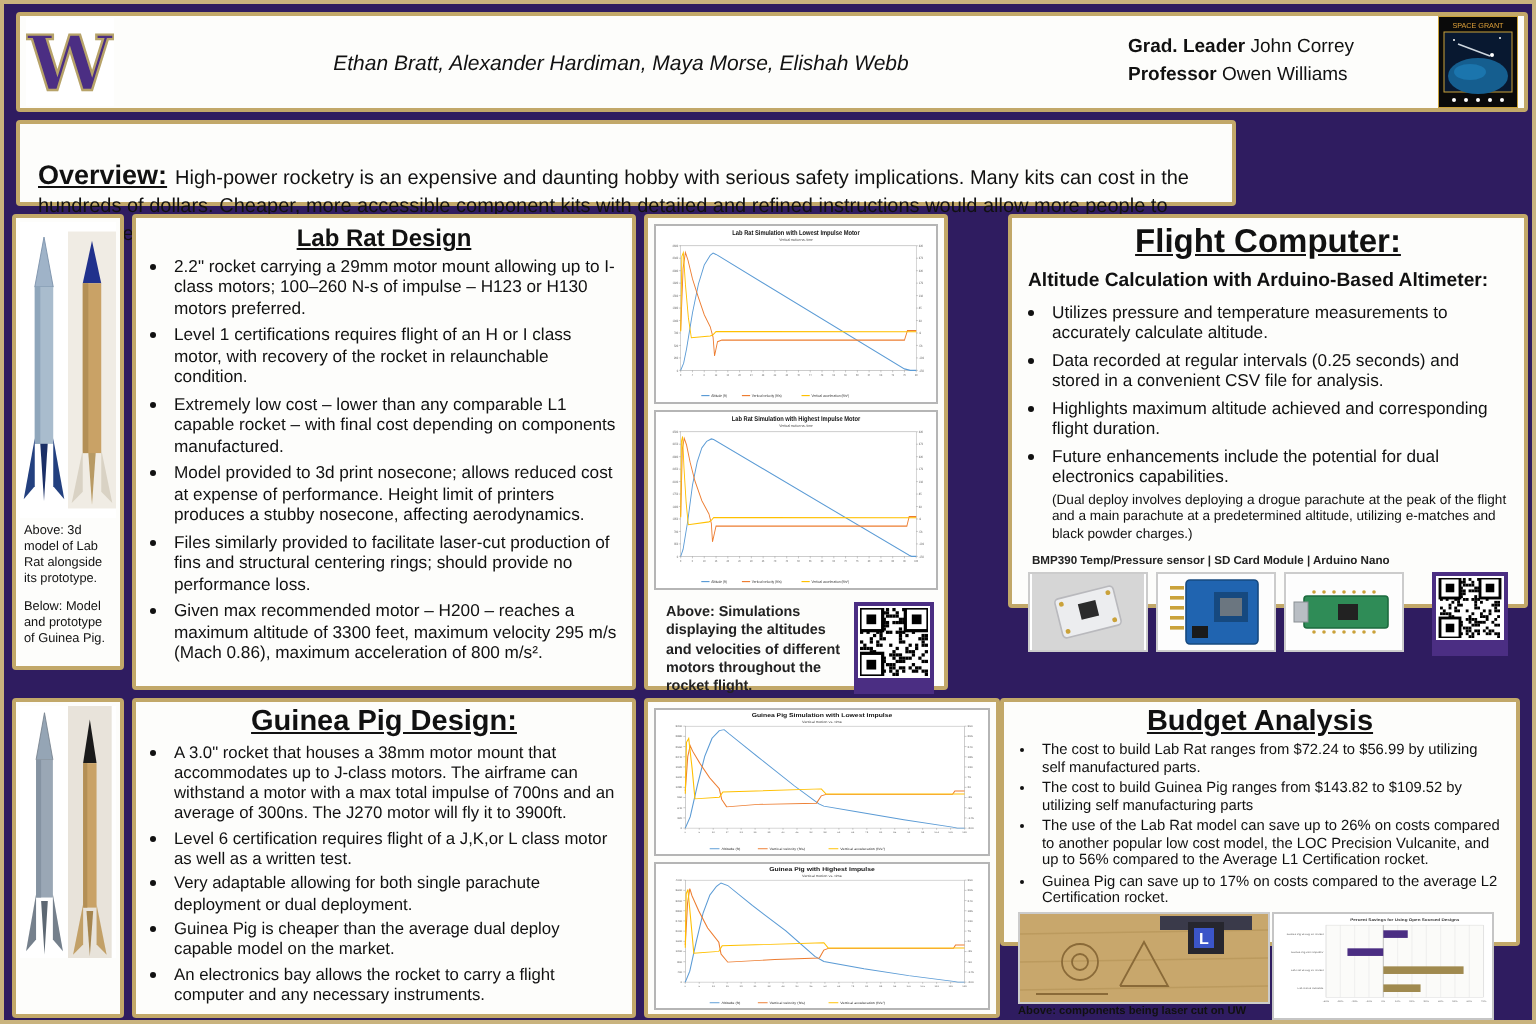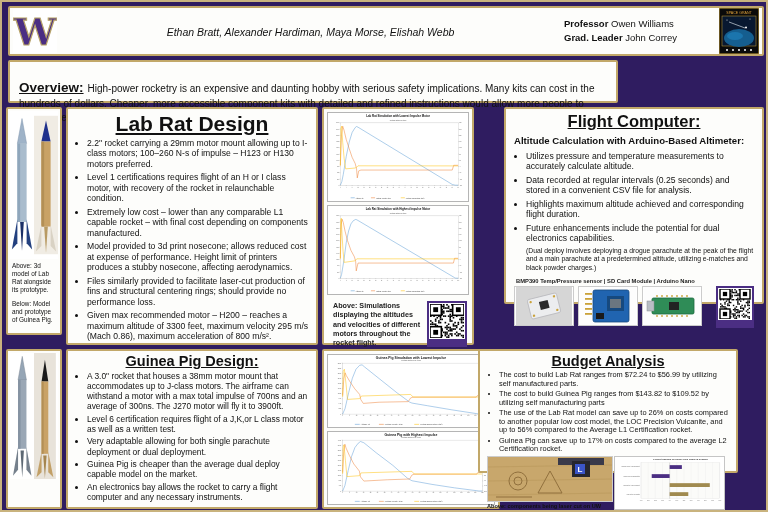--- a/index.html
+++ b/index.html
@@ -23,24 +23,24 @@
   .ov-label{font-weight:bold;text-decoration:underline;font-size:13.5px;margin-right:4px;}
 
   
   .sidebar-top{left:4px;top:105px;width:56px;height:228px;padding:2px;}
   .labrat{left:64px;top:105px;width:252px;height:238px;padding:2px 7px;}
   .sims-top{left:320px;top:105px;width:152px;height:238px;padding:3px;}
   .flight{left:502px;top:105px;width:260px;height:197px;padding:2px 8px;}
   .sidebar-bottom{left:4px;top:347px;width:56px;height:160px;padding:2px;}
   .guinea{left:64px;top:347px;width:252px;height:160px;padding:1px 7px;}
   .sims-bottom{left:320px;top:347px;width:178px;height:160px;padding:3px;}
-  .budget{left:476px;top:347px;width:260px;height:124px;padding:1px 7px;}
+  .budget{left:498px;top:347px;width:260px;height:124px;padding:1px 7px;}
 
   h2.sec{margin:1px 0 2px 0;text-align:center;font-weight:bold;text-decoration:underline;}
-  .labrat h2.sec{font-size:21px;}
+  .labrat h2.sec{font-size:12px;}
   .flight h2.sec{font-size:16.5px;margin-bottom:4px;}
   .guinea h2.sec{font-size:14.5px;}
   .budget h2.sec{font-size:14.5px;}
 
   ul.bullets{margin:0;padding-left:12px;}
   .labrat ul.bullets{font-size:8.6px;line-height:1.22;}
   .labrat li{margin-bottom:3px;}
   .flight ul.bullets{font-size:8.6px;line-height:1.22;}
   .flight li{margin-bottom:3px;}
   .guinea ul.bullets{font-size:8.4px;line-height:1.2;}
@@ -89,22 +89,22 @@
 
   <div class="panel header">
     <svg class="uwlogo" viewBox="0 0 44 44">
       <rect width="44" height="44" fill="#ffffff"></rect>
       <text x="22" y="36" text-anchor="middle" font-family="DejaVu Serif, serif" font-weight="bold" font-size="38" fill="#4b2e83" stroke="#b7a369" stroke-width="1.2">W</text>
     </svg>
     <div class="head-center">
       <div class="authors">Ethan Bratt, Alexander Hardiman, Maya Morse, Elishah Webb</div>
     </div>
     <div class="people">
+      <div><b>Grad. Leader</b><span> John Correy</span></div>
       <div><b>Professor</b><span> Owen Williams</span></div>
-      <div><b>Grad. Leader</b><span> John Correy</span></div>
     </div>
     <svg class="sglogo" viewBox="0 0 40 46">
       <rect width="40" height="46" fill="#0a0a0a" stroke="#caa23a" stroke-width="1"></rect>
       <text x="20" y="6" text-anchor="middle" font-size="3.6" fill="#e2a33a" font-family="Liberation Sans, sans-serif">SPACE GRANT</text>
       <rect x="3" y="8" width="34" height="30" fill="#081830" stroke="#caa23a" stroke-width="0.5"></rect>
       <ellipse cx="20" cy="30" rx="15" ry="9" fill="#155e8f"></ellipse>
       <ellipse cx="16" cy="28" rx="8" ry="4" fill="#1b75ad"></ellipse>
       <line x1="10" y1="14" x2="26" y2="20" stroke="#cfd8e0" stroke-width="0.7"></line>
       <circle cx="27" cy="19.5" r="1" fill="#ffffff"></circle>
       <circle cx="8" cy="12" r="0.5" fill="#ffffff"></circle>

